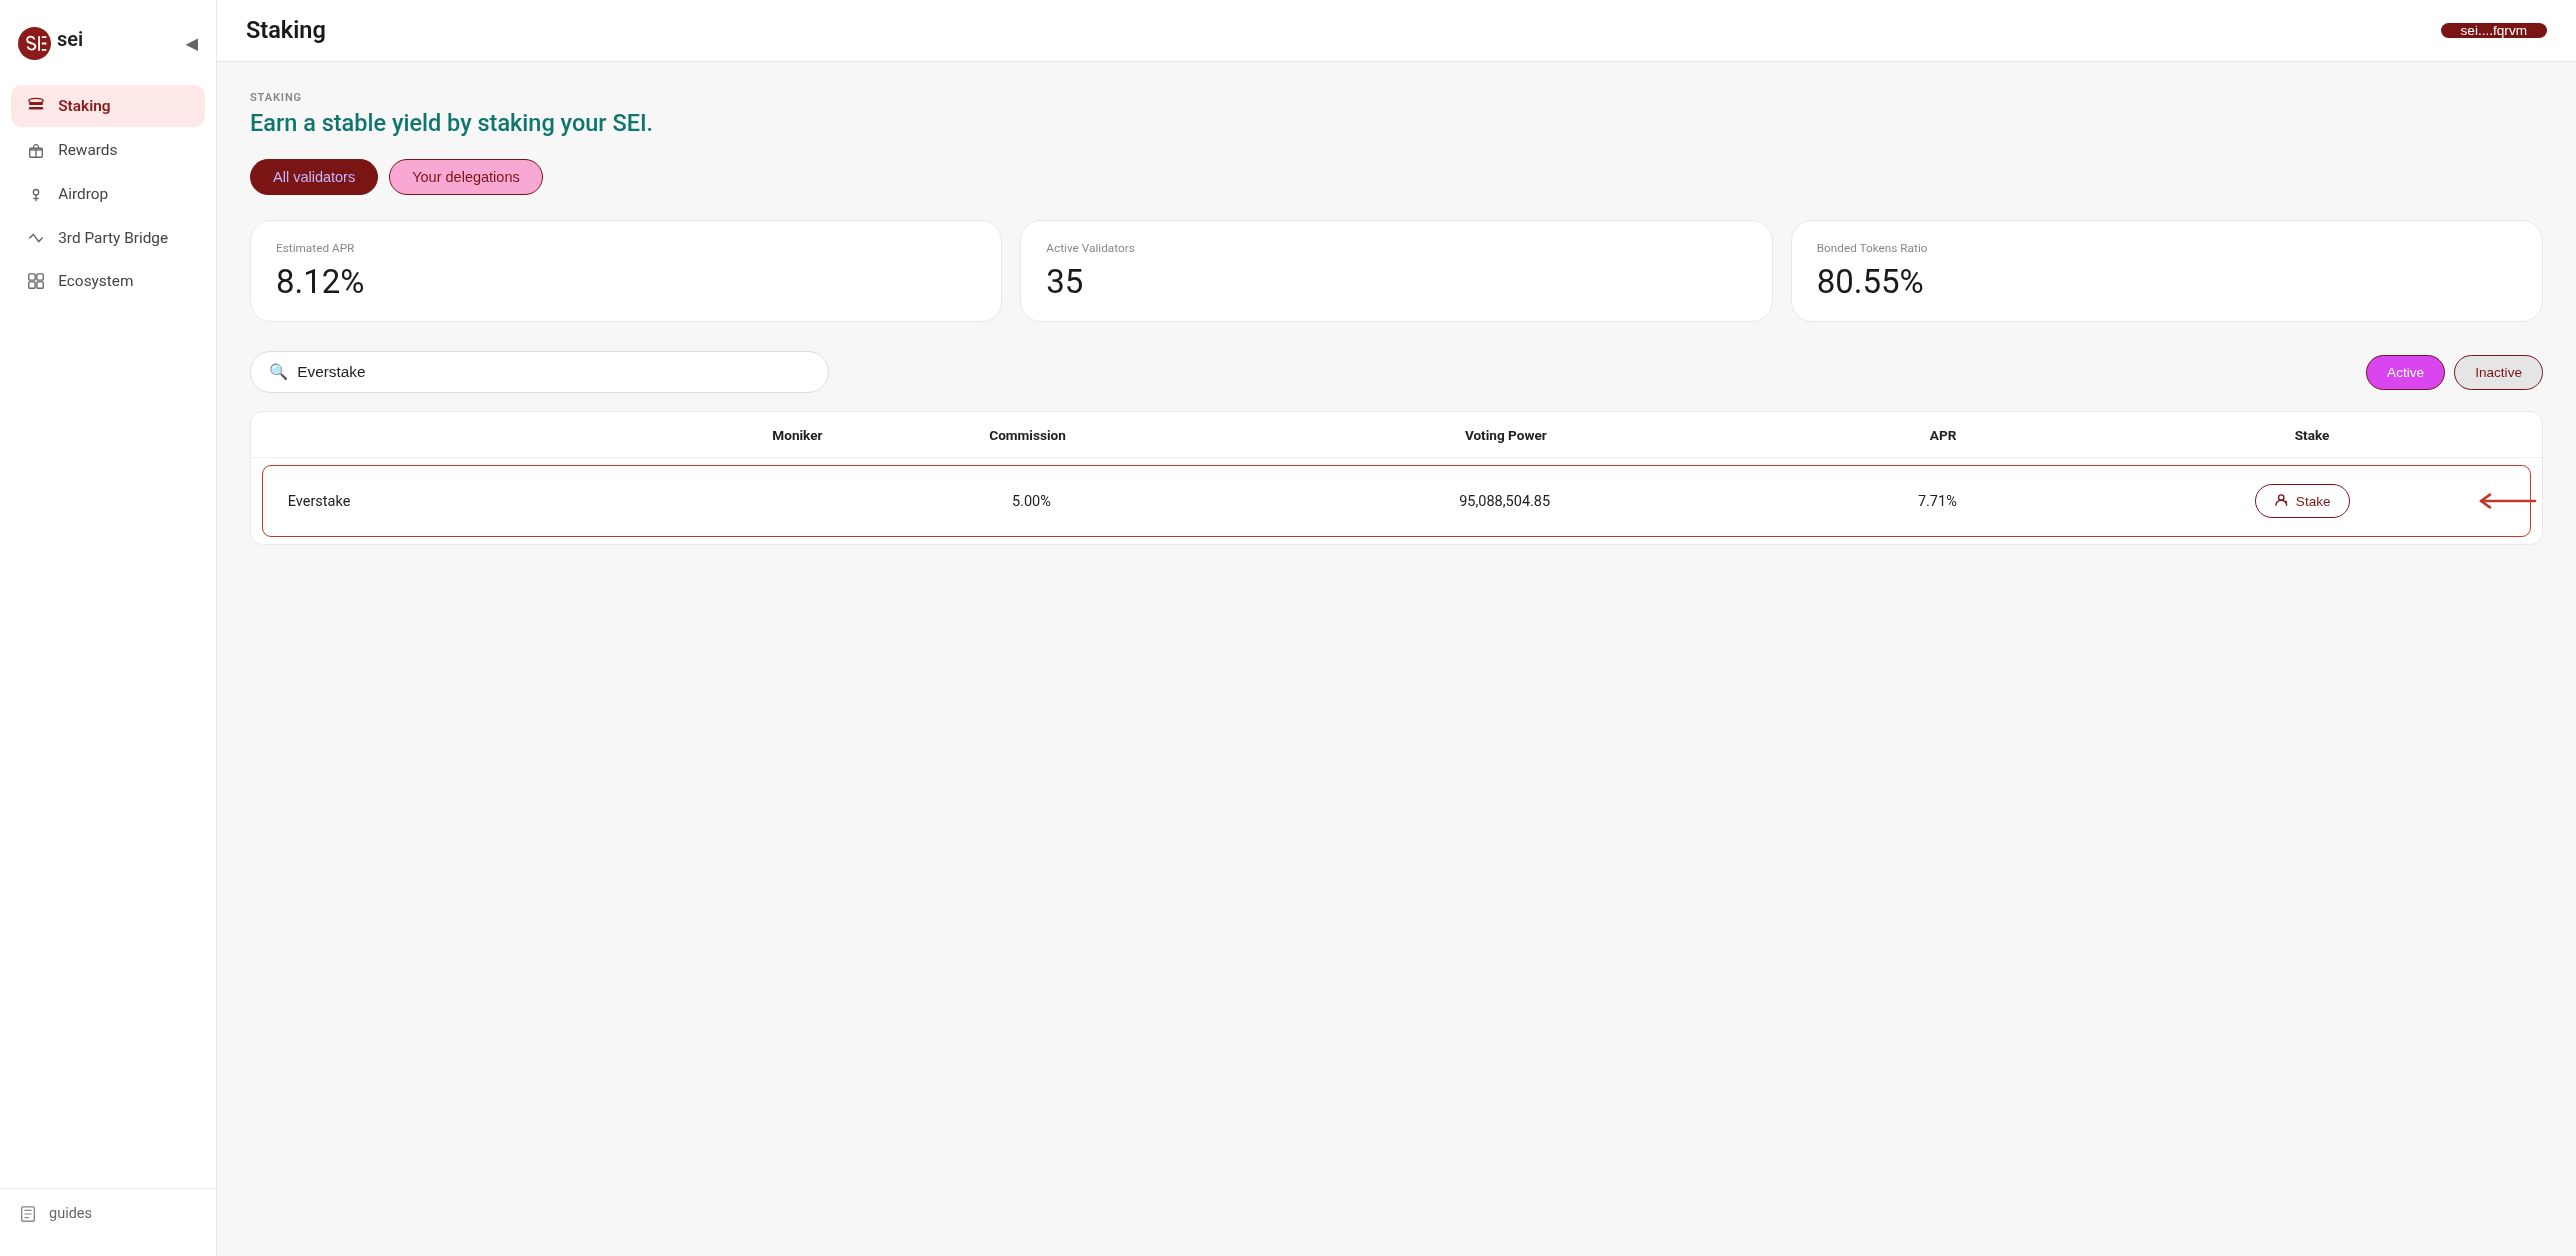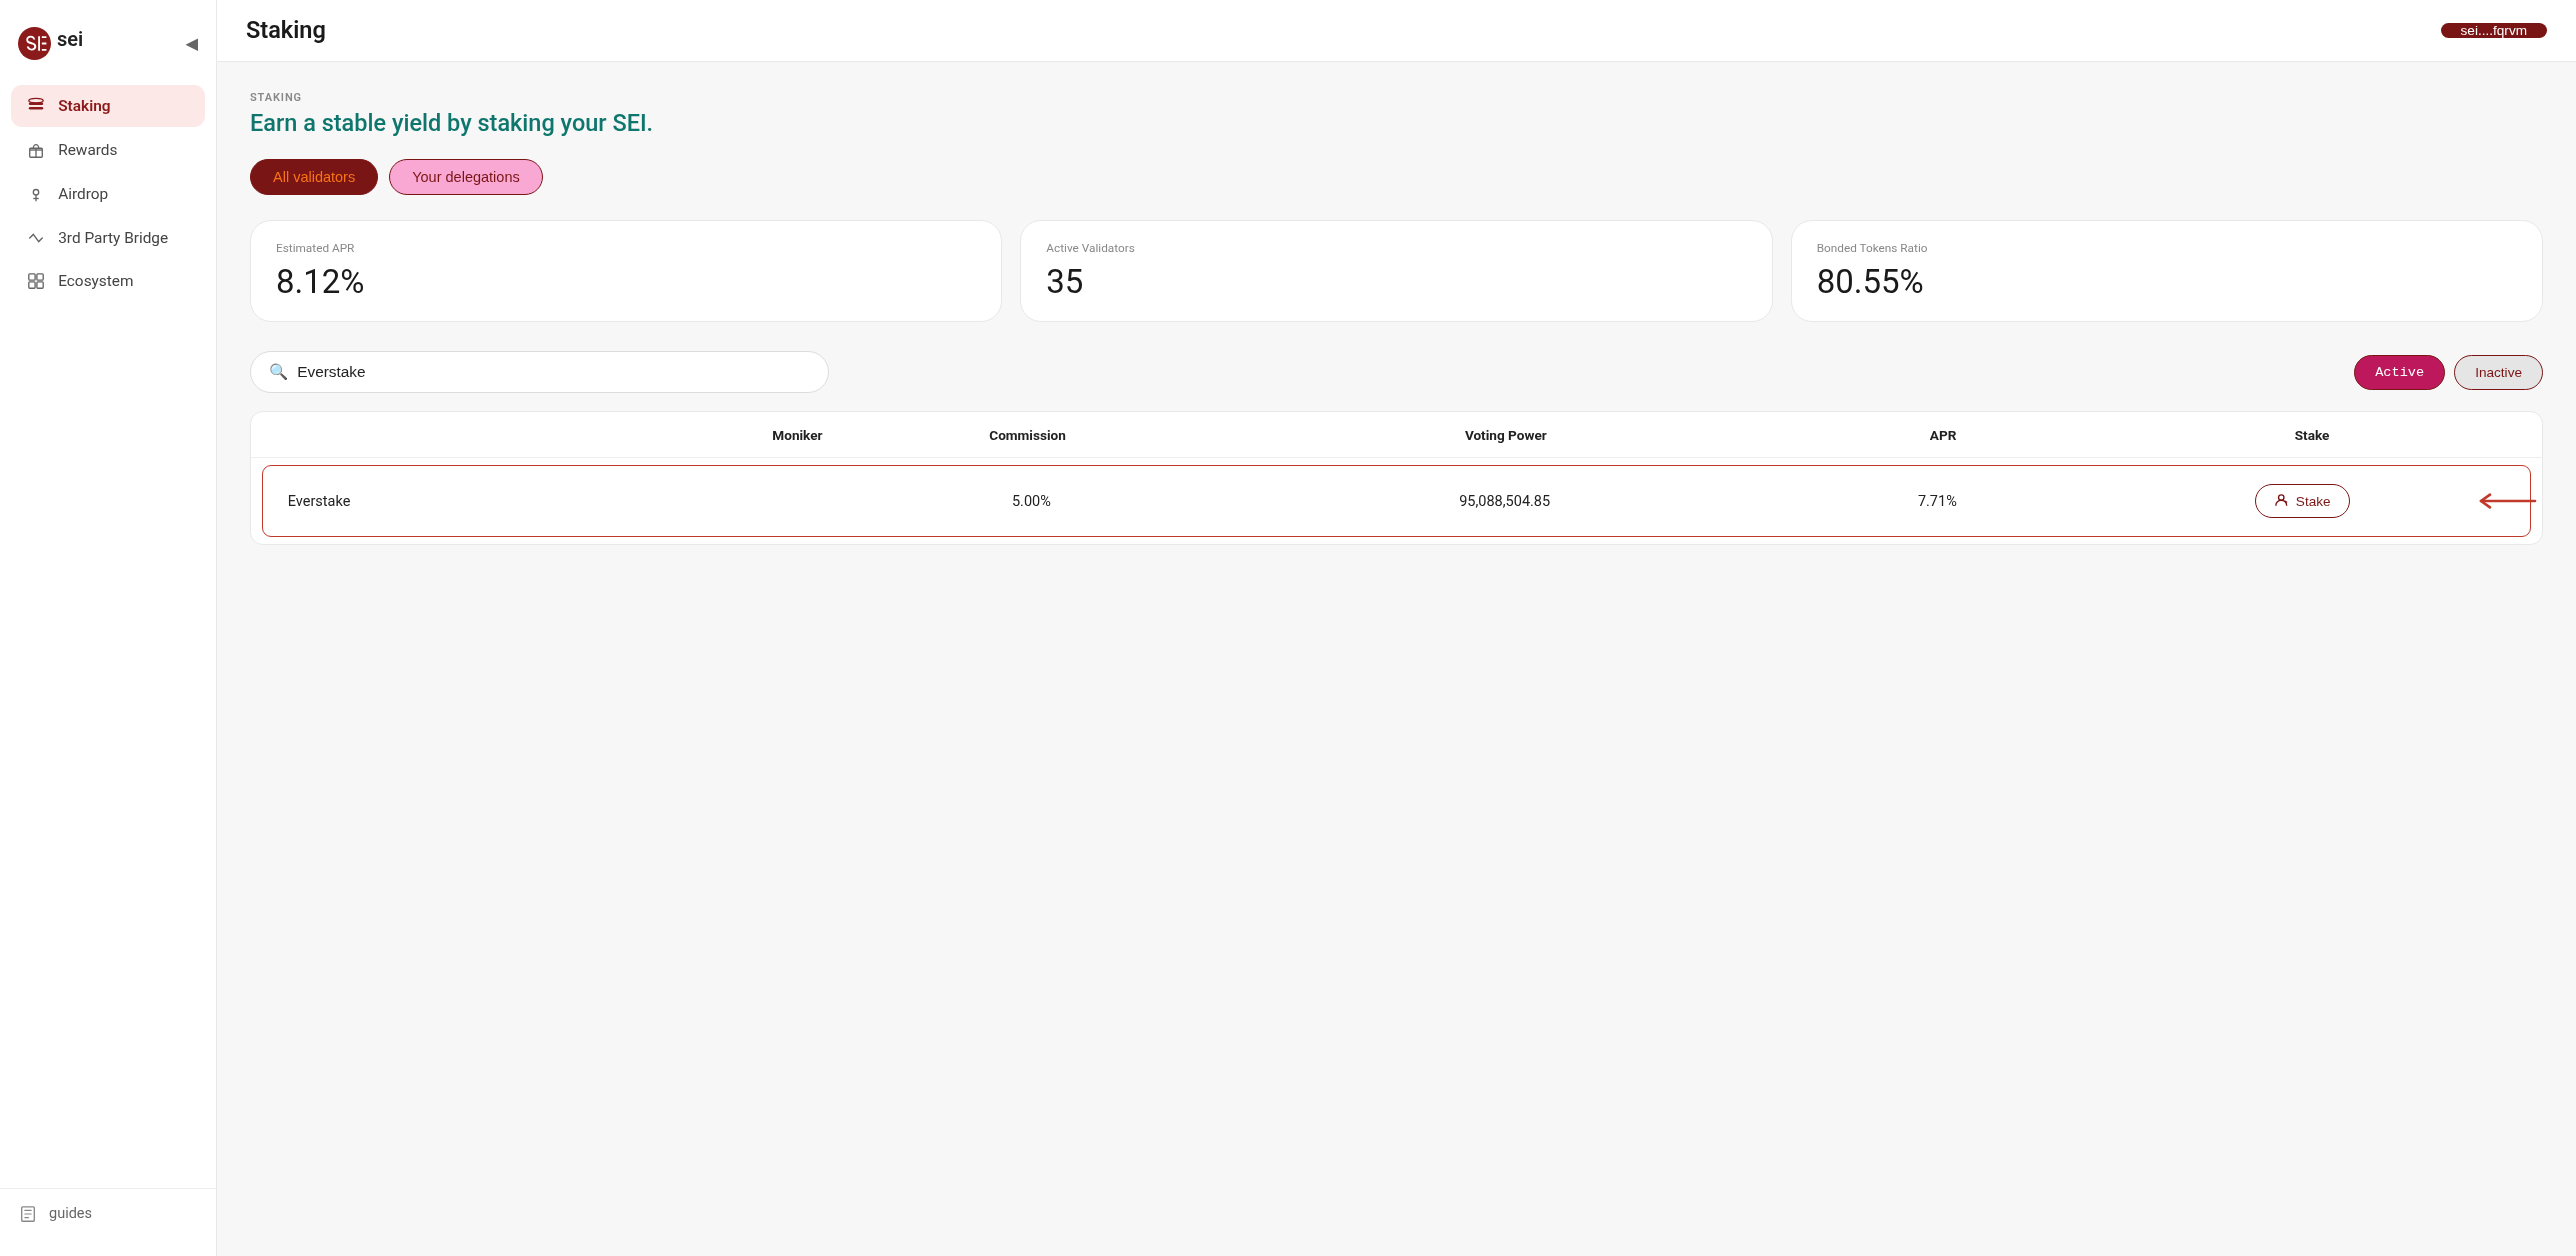--- a/index.html
+++ b/index.html
@@ -149,21 +149,21 @@
     .tab-btn {
       border-radius: 22px;
       padding: 9px 22px;
       font-size: 14.5px;
       font-weight: 500;
       cursor: pointer;
       border: 1.8px solid transparent;
     }
     .tab-btn.active-tab {
       background: #7a1515;
-      color: #f97316;
+      color: #c4b5fd;
       border-color: #7a1515;
     }
     .tab-btn.inactive-tab {
       background: #f9a8d4;
       color: #7a1515;
       border: 1.8px solid #7a1515;
     }
 
     
     .stats-row {
@@ -225,24 +225,23 @@
       margin-left: auto;
     }
     .filter-btn {
       border-radius: 20px;
       padding: 9px 20px;
       font-size: 13.6px;
       font-weight: 500;
       cursor: pointer;
     }
     .filter-btn.active-filter {
-      background: #be185d;
+      background: #d946ef;
       color: #fff;
       border: 1.8px solid #7a1515;
-      font-family: Liberation Mono, monospace;
     }
     .filter-btn.inactive-filter {
       background: #e5e5e5;
       color: #7a1515;
       border: 1.8px solid #7a1515;
     }
 
     
     .validators-table {
       background: #fff;

